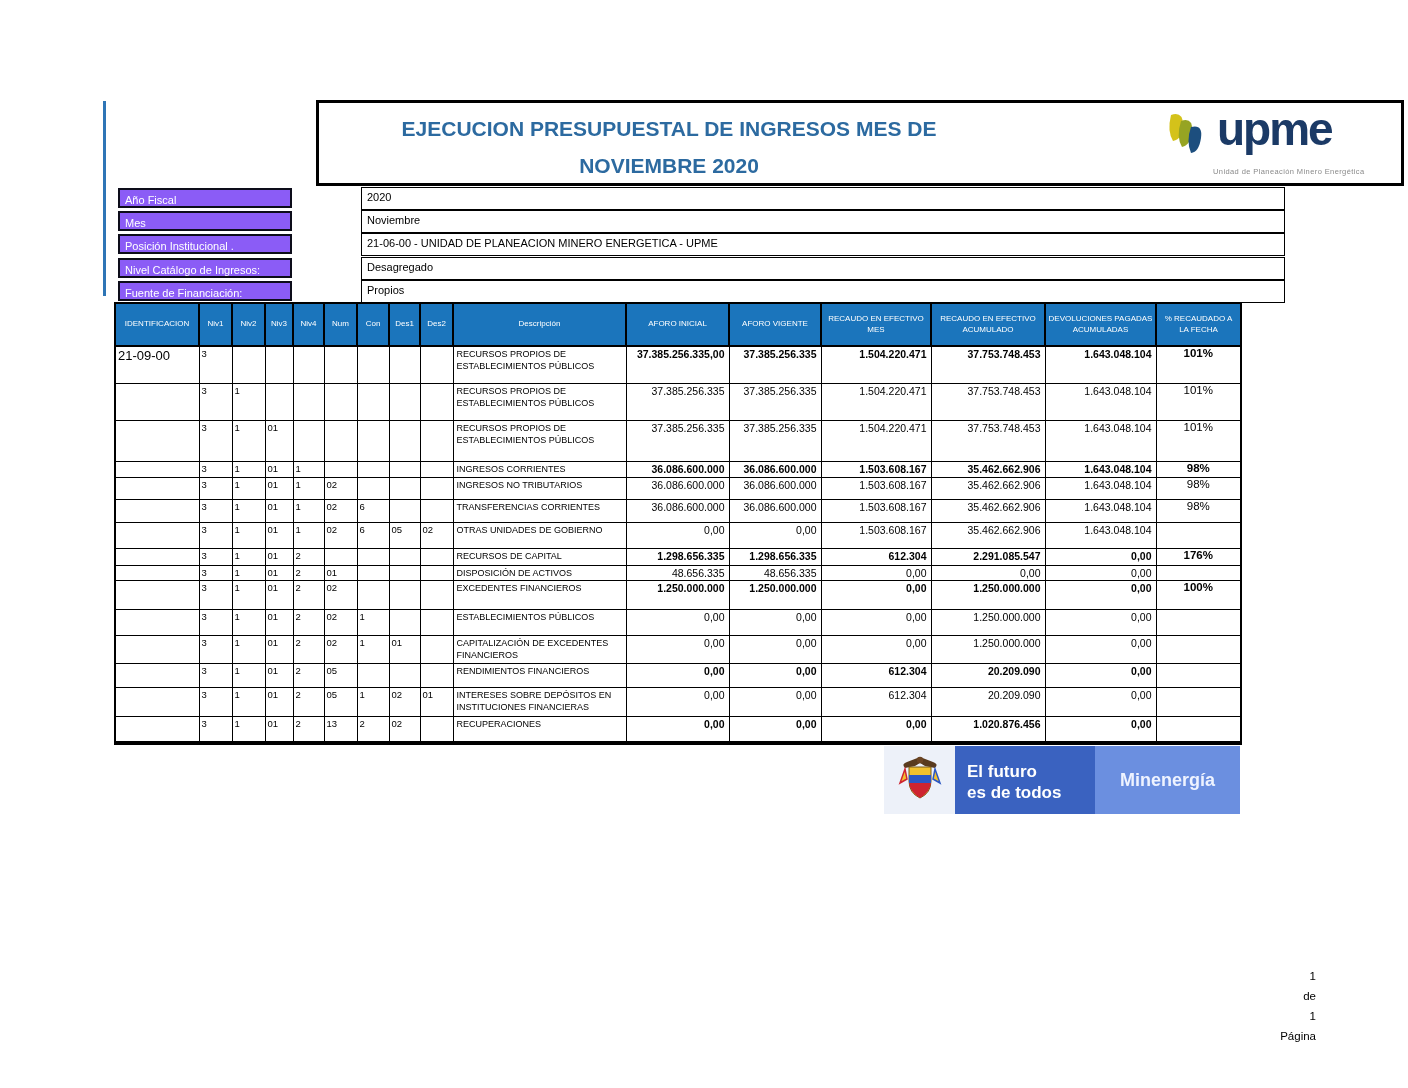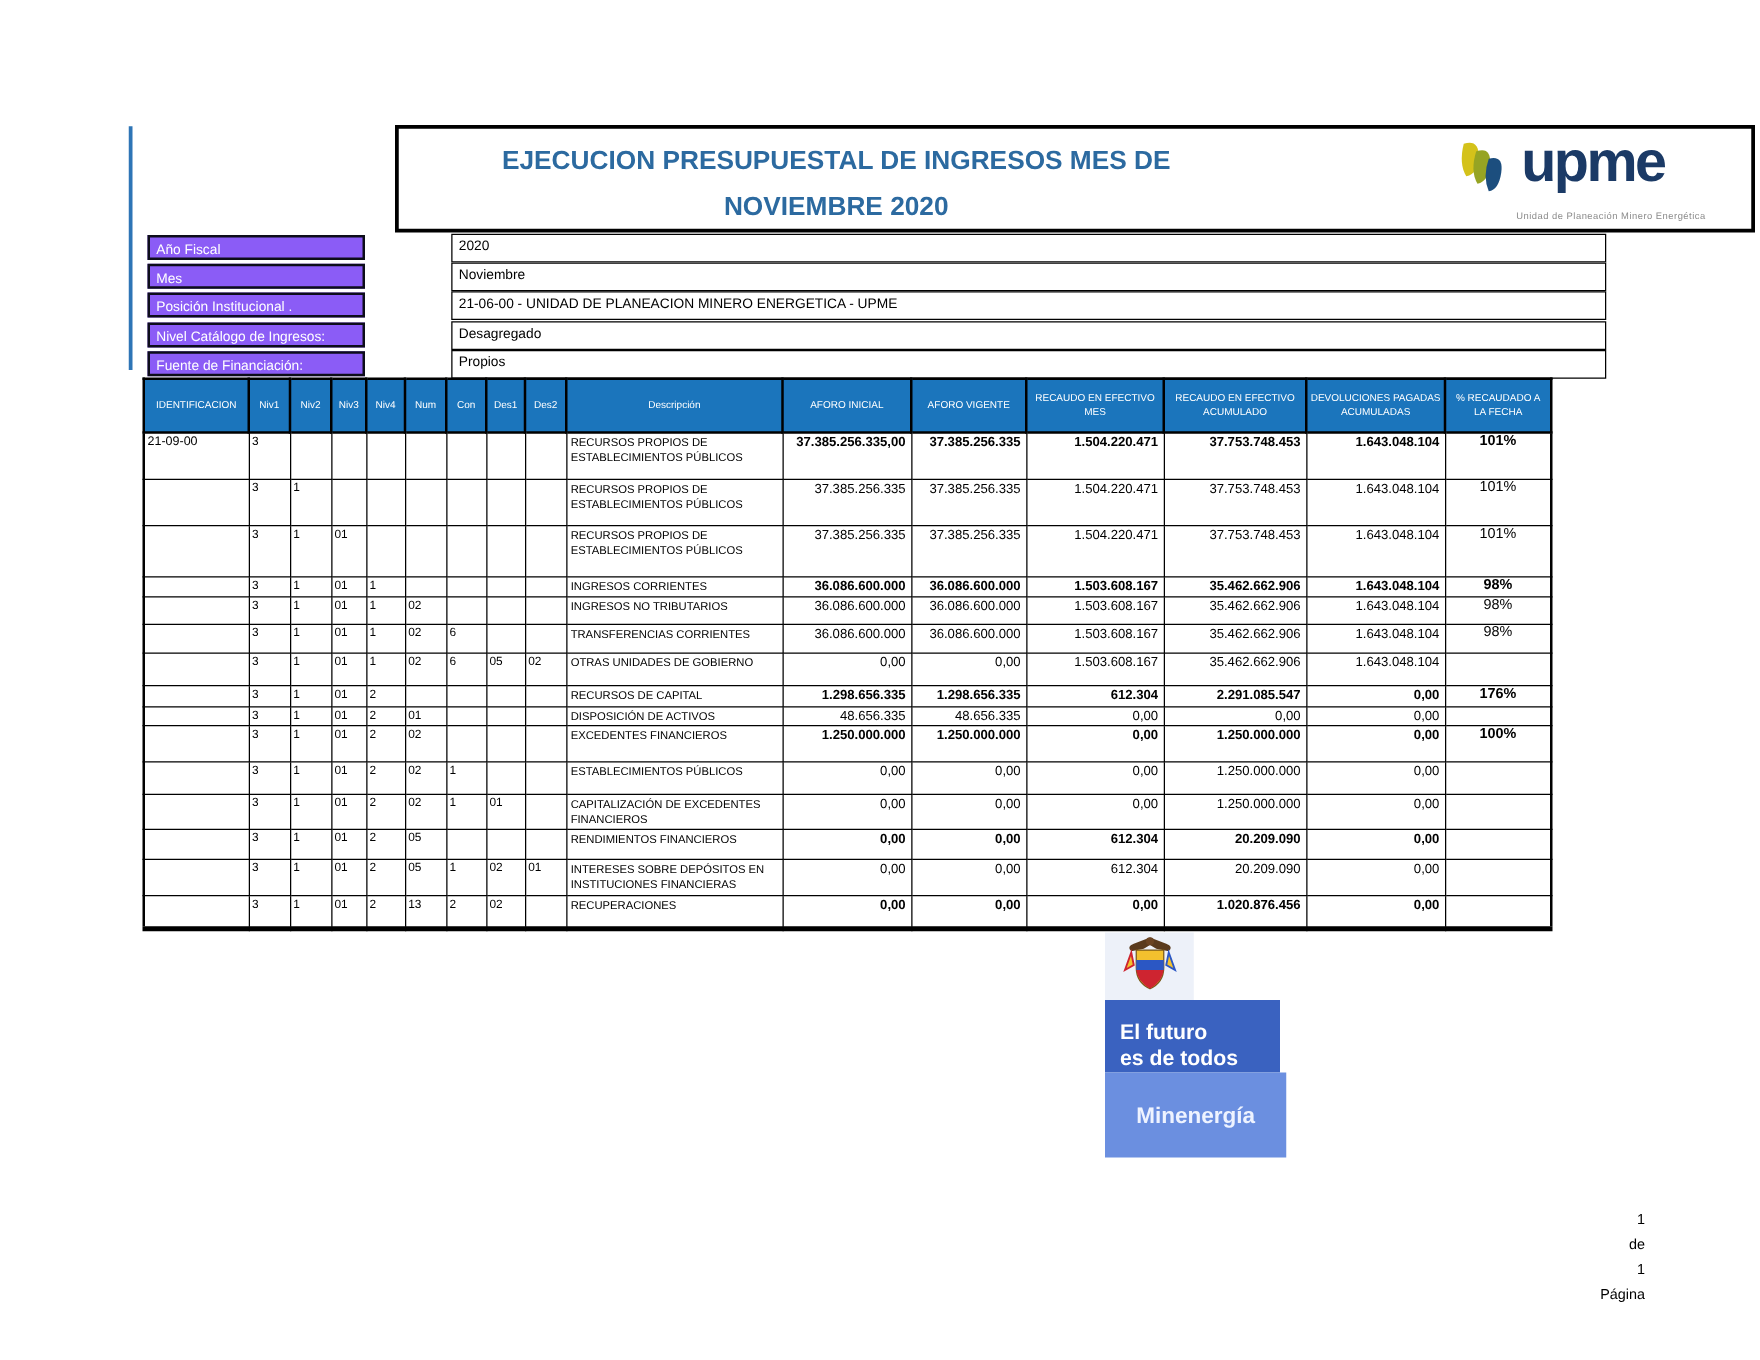--- a/index.html
+++ b/index.html
@@ -59,29 +59,29 @@
     border:2px solid #000; border-bottom:4px solid #000;
   }
   table.report th {
     background:#1b75bc; color:#fff; font-size:8px; font-weight:normal;
     text-align:center; vertical-align:middle; border:2px solid #000;
     padding:1px 2px; height:43px; line-height:1.35;
   }
   table.report td {
     border:1px solid #000; vertical-align:top; overflow:hidden;
   }
-  td.idc  { font-size:10px; padding:1px 2px; }
+  td.idc  { font-size:13px; padding:1px 2px; }
   td.niv  { font-size:9.5px; padding:1px 2px; }
   td.desc { font-size:9px; padding:1px 3px; line-height:1.35; text-transform:uppercase; }
   td.num  { font-size:10.5px; text-align:right; padding:1px 4px 0 1px; white-space:nowrap; }
   td.pct  { font-size:11.5px; text-align:center; vertical-align:middle; }
   .b { font-weight:bold; }
 
   
-  .brandbar { position:absolute; left:884px; top:746px; height:68px; display:flex;flex-direction:column; }
+  .brandbar { position:absolute; left:884px; top:746px; height:68px; display:flex; }
   .brand-coat { width:71px; height:68px; background:#edf1f9; display:flex; align-items:center; justify-content:center; }
   .brand-slogan {
     width:140px; height:68px; background:#3a62c0; color:#fff;
     font-weight:bold; font-size:17px; line-height:1.25; padding:15px 0 0 12px;
   }
   .brand-ministry {
     width:145px; height:68px; background:#6b8fe0; color:#eef3ff;
     font-weight:bold; font-size:18px; text-align:center; line-height:68px;
   }
 

